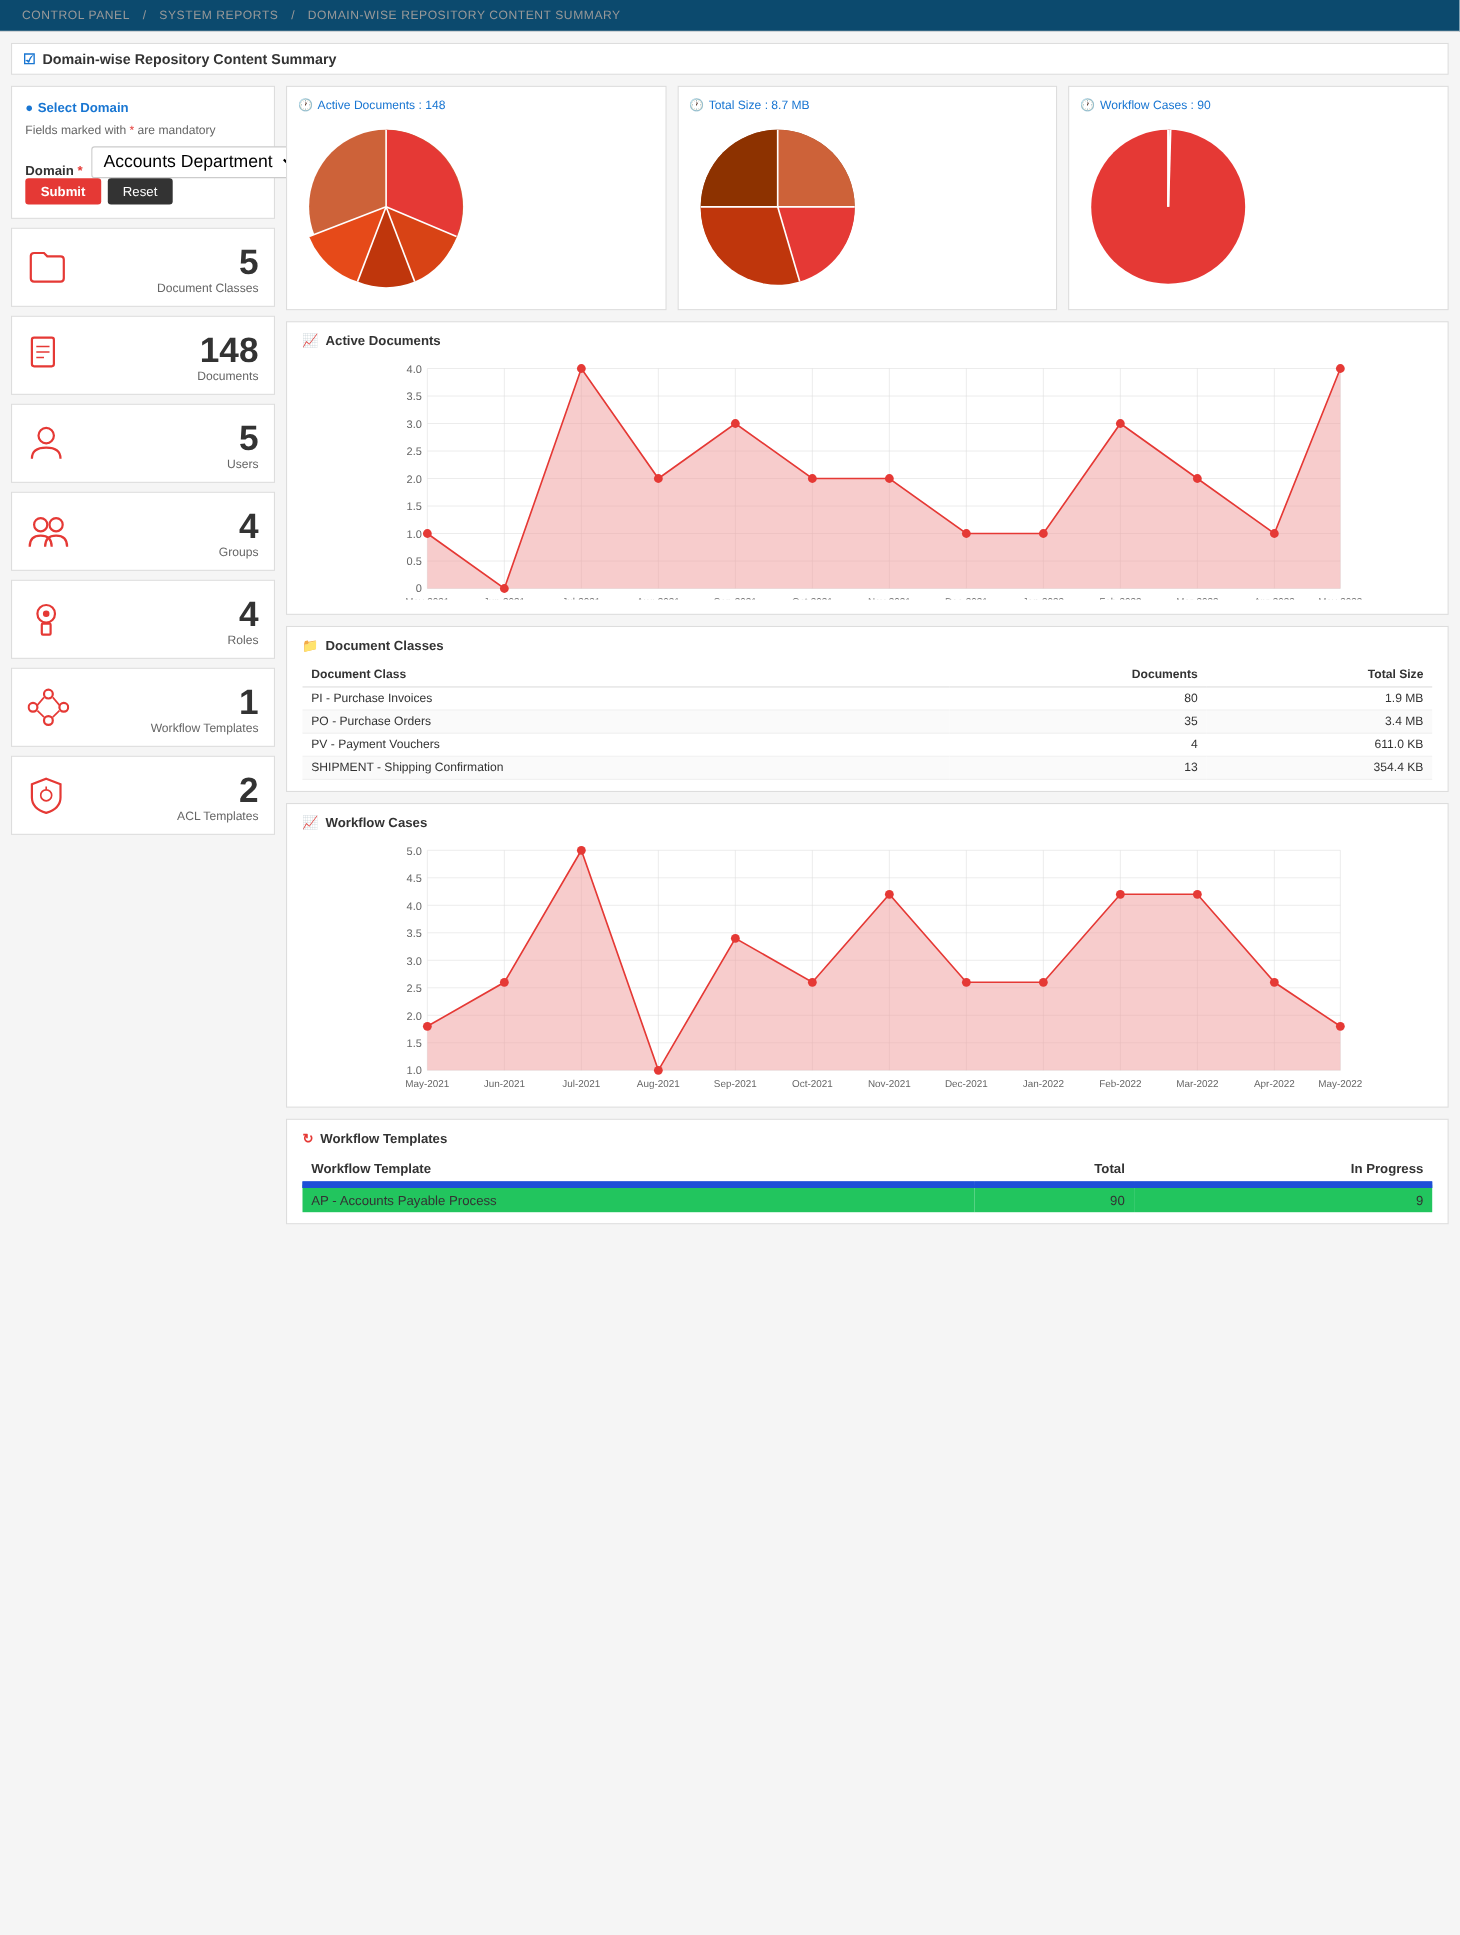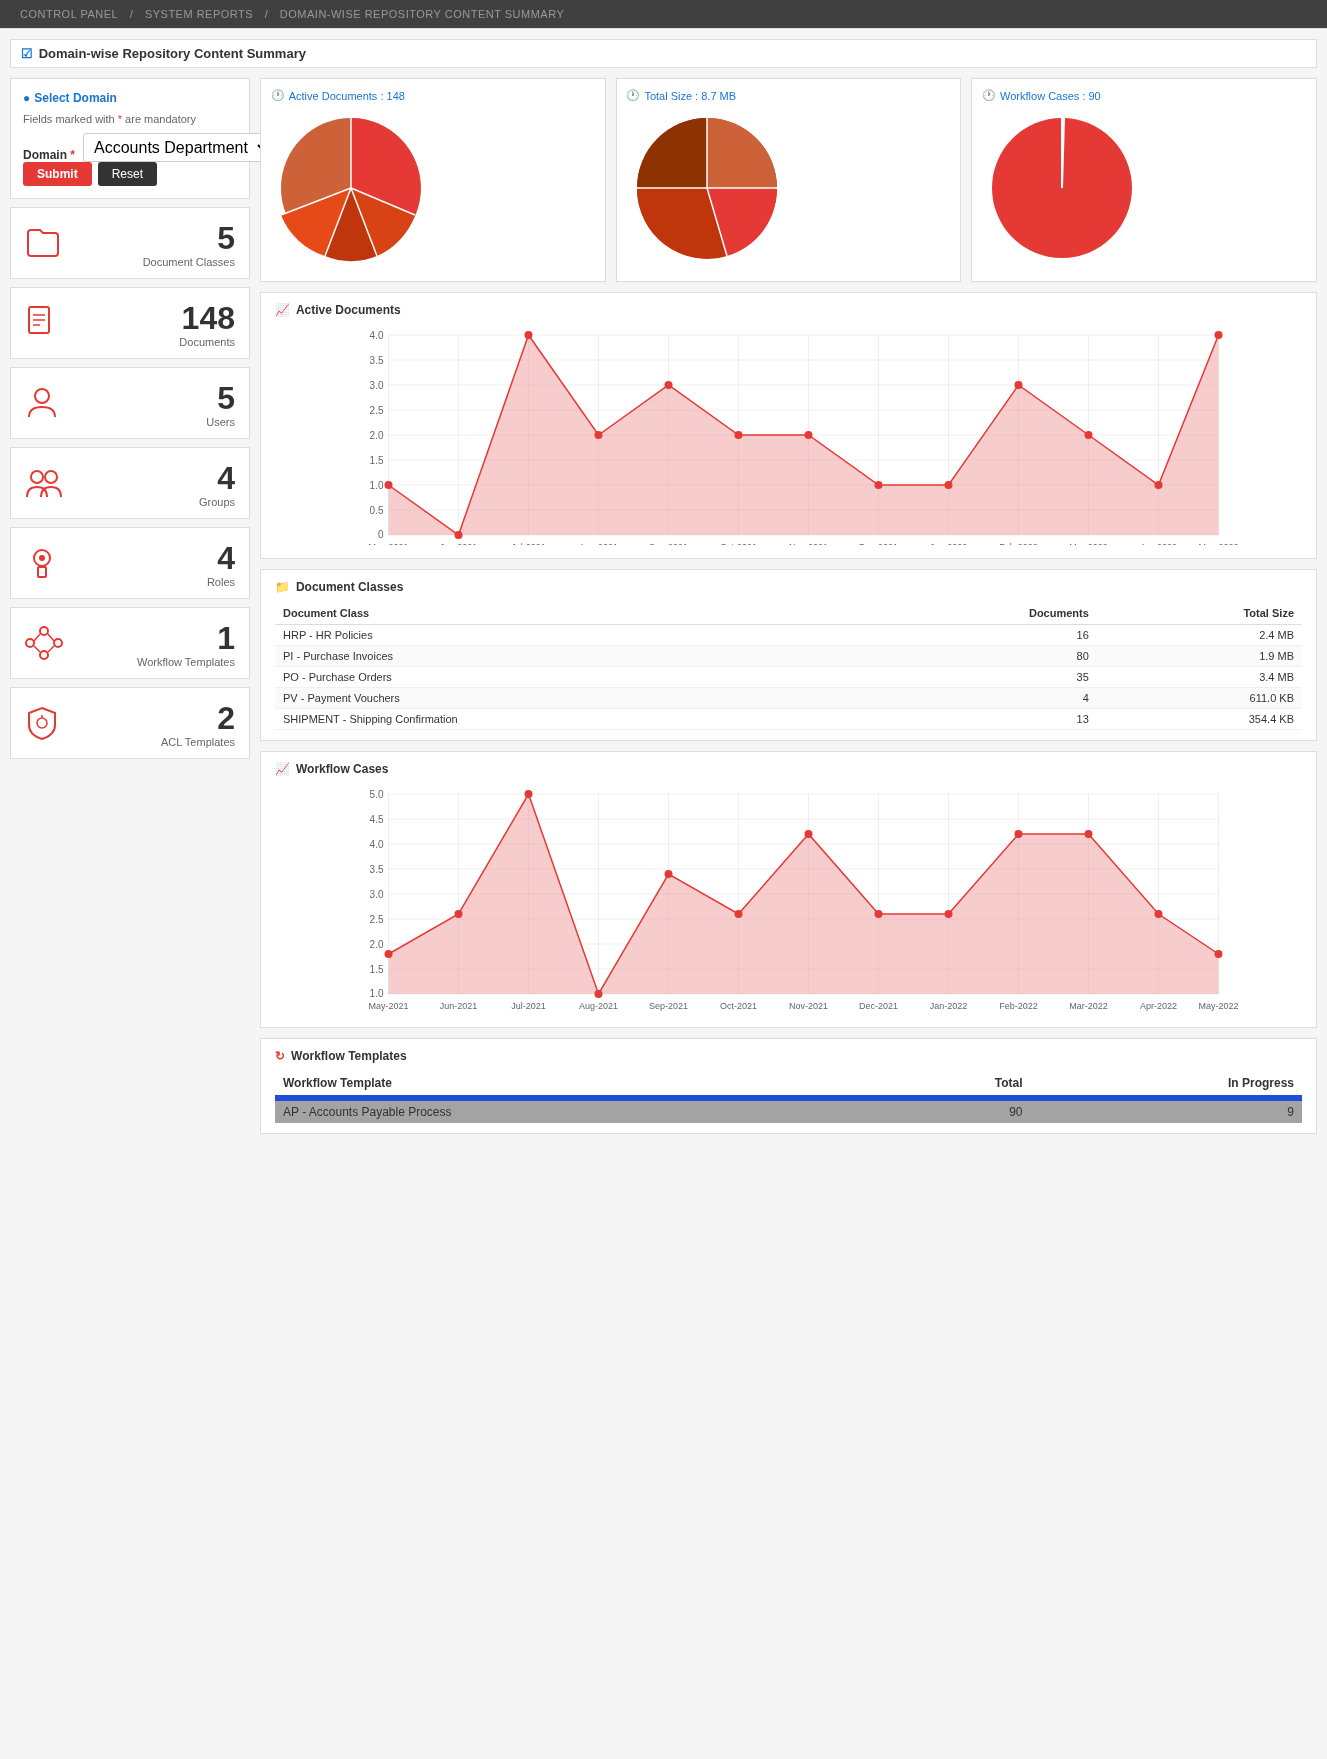--- a/index.html
+++ b/index.html
@@ -1,19 +1,19 @@
 <!DOCTYPE html>
 <html><head>
   <meta charset="utf-8">
   <style>
     * { box-sizing: border-box; margin: 0; padding: 0; }
     body { font-family: Arial, sans-serif; font-size: 12px; background: #f5f5f5; color: #333; }
 
     .breadcrumb {
-      background: #404040;
+      background: #0c4a6e;
       padding: 8px 16px;
       font-size: 11px;
       color: #e53935;
       border-bottom: 1px solid #ddd;
       letter-spacing: 0.5px;
     }
     .breadcrumb span { color: #999; margin: 0 4px; }
 
     .page-wrapper {
       padding: 10px;
@@ -254,21 +254,21 @@
     }
 
     .workflow-table td:not(:first-child) {
       text-align: right;
     }
 
     .workflow-table tr:nth-child(even) td {
       background: #f5f5f5;
     }
     .workflow-table tr:first-child td {
-      background: #a3a3a3;
+      background: #22c55e;
       margin-left: 18px;
     }
   </style>
 </head>
 <body>
 
 <div class="breadcrumb">
   <span>CONTROL PANEL</span>
   <span>/</span>
   <span>SYSTEM REPORTS</span>
@@ -552,25 +552,20 @@
         </div>
         <table class="doc-class-table">
           <thead>
             <tr>
               <th>Document Class</th>
               <th>Documents</th>
               <th>Total Size</th>
             </tr>
           </thead>
           <tbody id="doc-classes-tbody">
-          <tr>
-                <td>HRP - HR Policies</td>
-                <td>16</td>
-                <td>2.4 MB</td>
-              </tr>
               <tr>
                 <td>PI - Purchase Invoices</td>
                 <td>80</td>
                 <td>1.9 MB</td>
               </tr>
               <tr>
                 <td>PO - Purchase Orders</td>
                 <td>35</td>
                 <td>3.4 MB</td>
               </tr>

